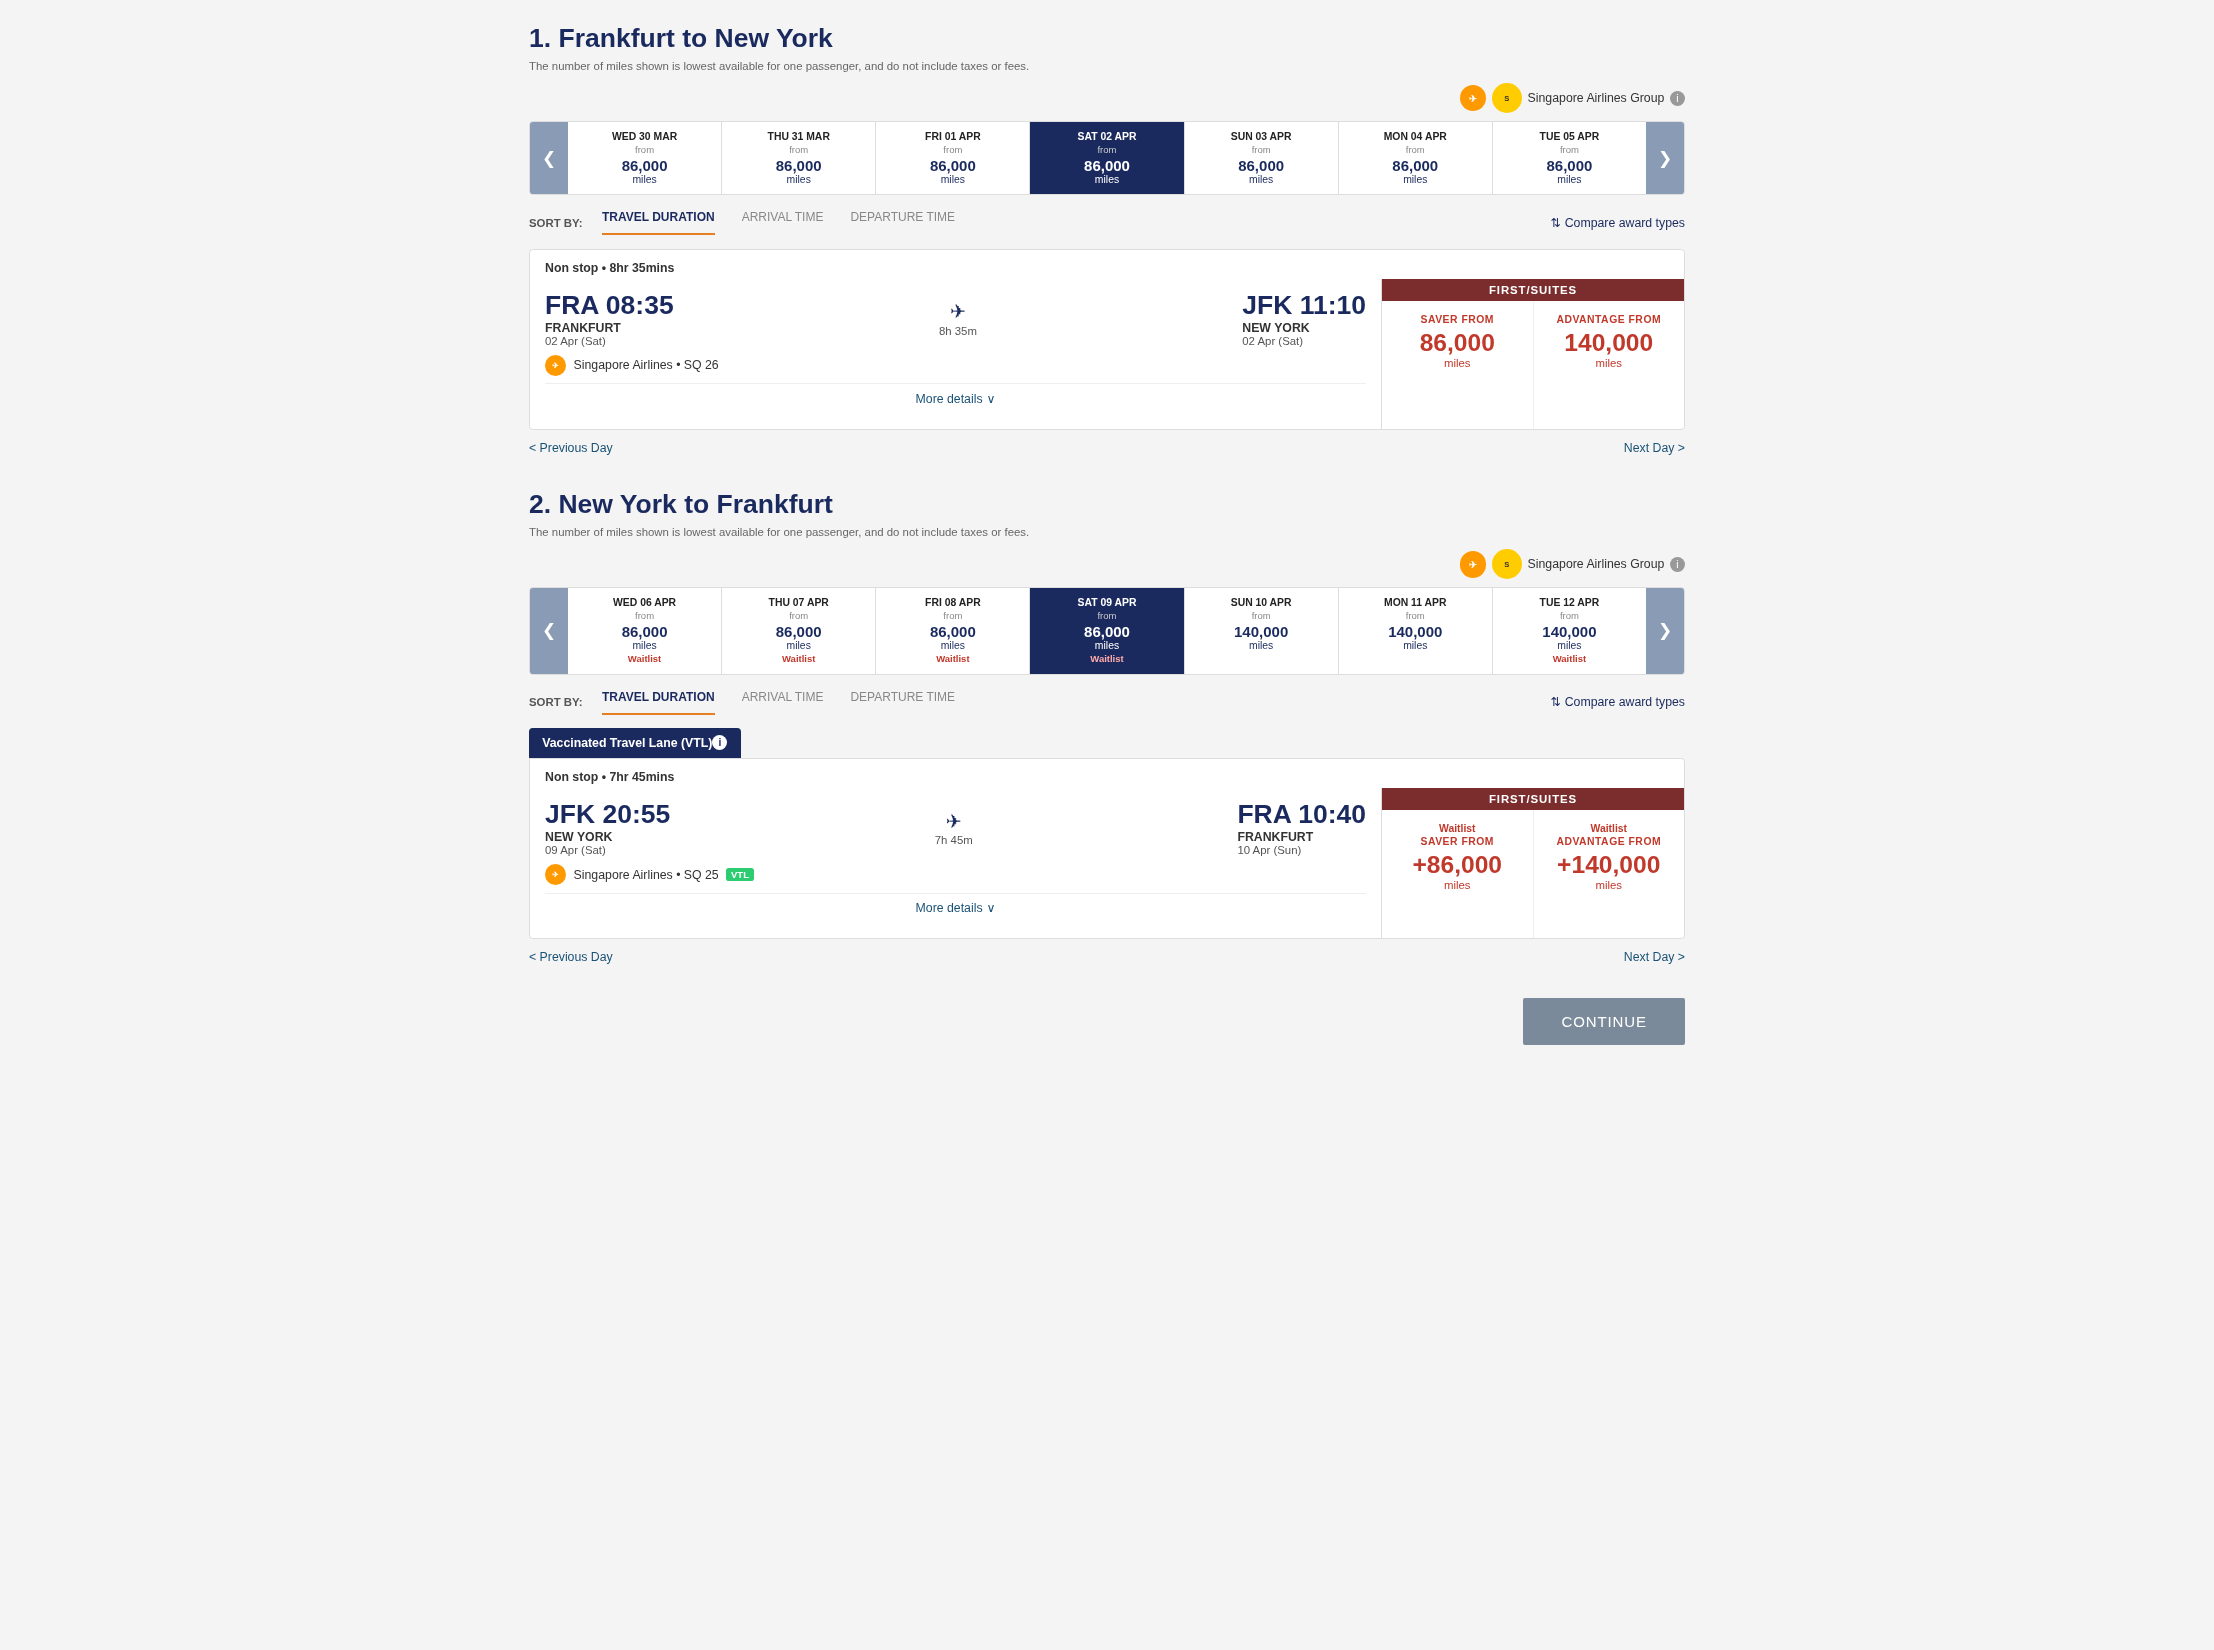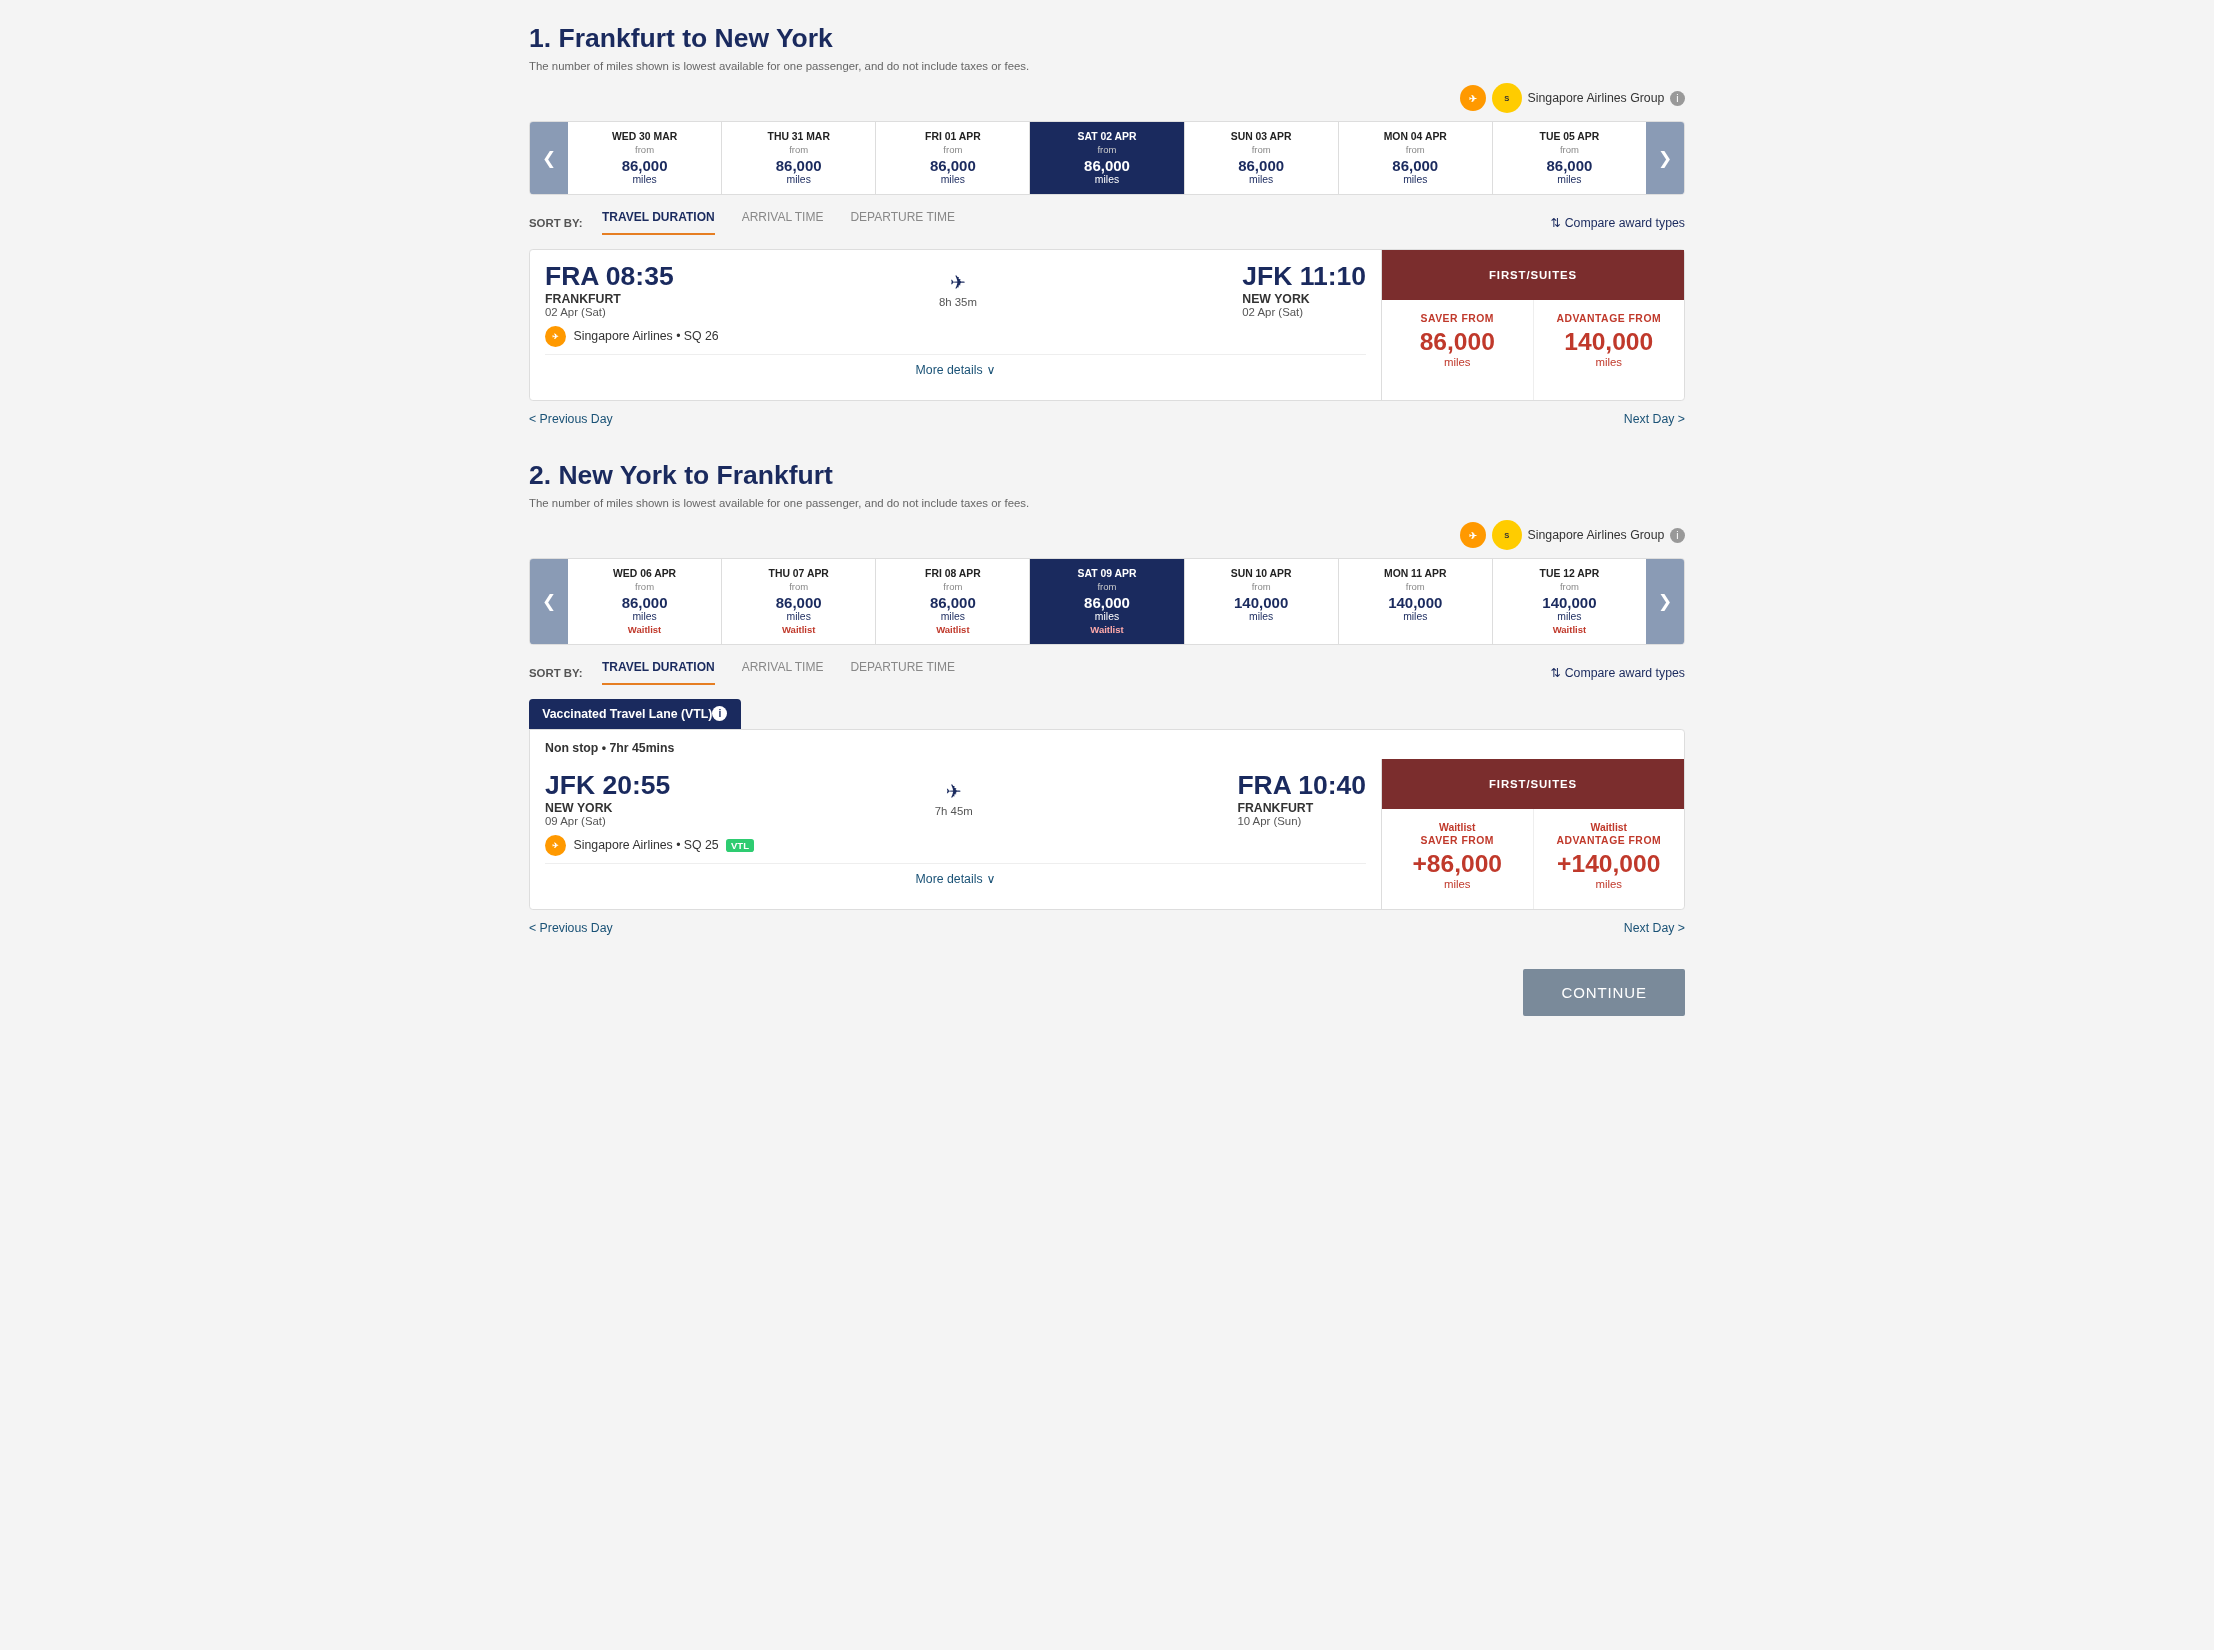--- a/index.html
+++ b/index.html
@@ -324,21 +324,21 @@
       flex-direction: column;
       min-width: 303px;
       border-left: 0.9px solid #ddd;
     }
     .award-header {
       background: #7b2d2d;
       color: #fff;
       text-align: center;
       font-size: 11.4px;
       font-weight: bold;
-      padding: 19px;
+      padding: 5px;
       letter-spacing: 0.9px;
     }
     .award-cells {
       display: flex;
       flex: 1;
     }
     .award-cell {
       flex: 1;
       text-align: center;
       padding: 13.2px 7.6px;
@@ -473,20 +473,21 @@
       <span class="sort-option active">TRAVEL DURATION</span>
       <span class="sort-option">ARRIVAL TIME</span>
       <span class="sort-option">DEPARTURE TIME</span>
       <span class="compare-link">
         <span>⇅</span>
         <span>Compare award types</span>
       </span>
     </div>
 
     <div class="flight-card-wrapper">
+      <div class="flight-card-header">Non stop • 8hr 35mins</div>
       <div class="flight-card-body">
         <div class="flight-info">
           <div class="flight-route">
             <div class="departure-block">
               <div class="airport-time">FRA 08:35</div>
               <div class="airport-code">FRANKFURT</div>
               <div class="airport-date">02 Apr (Sat)</div>
             </div>
             <div class="flight-middle">
               <div class="plane-icon">✈</div>

